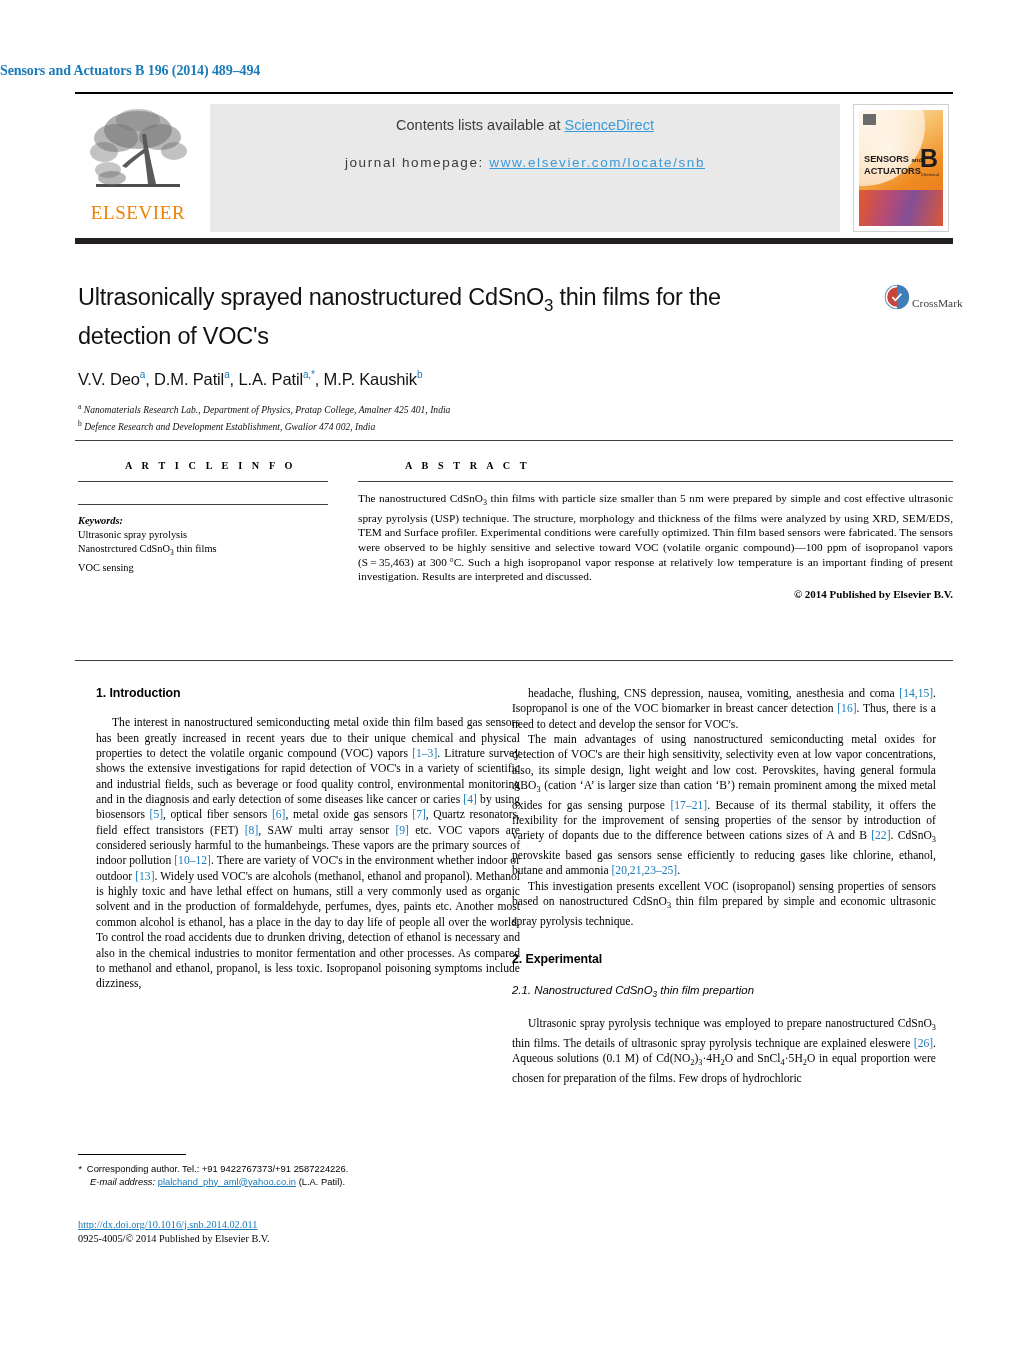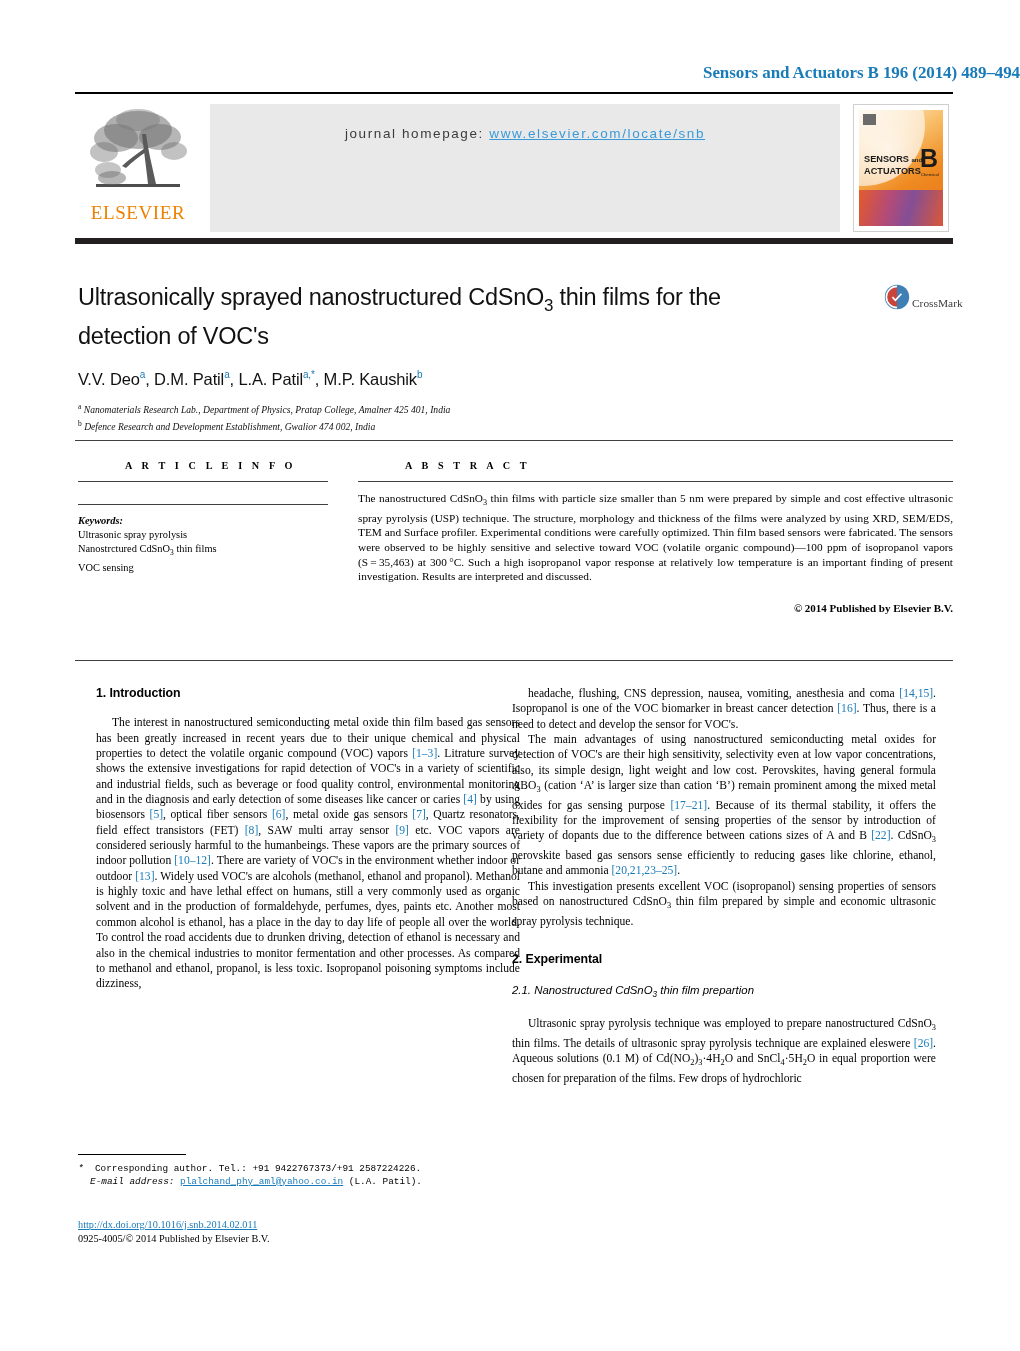--- a/index.html
+++ b/index.html
@@ -21,24 +21,24 @@
     height: 1351px;
     background: #fff;
   }
 
   
   .running-head {
     position: absolute;
     top: 63px;
     left: 0;
     width: 1020px;
-    text-align: right;
-    font-family: "Liberation Serif", serif;
-    font-weight: bold;
-    font-size: 17px;
+    text-align: left;
+    font-family: "Liberation Serif", serif;
+    font-weight: bold;
+    font-size: 14px;
     letter-spacing: -0.1px;
     color: #1a7bb9;
   }
 
   
   .masthead {
     position: absolute;
     top: 92px;
     left: 75px;
     width: 878px;
@@ -274,21 +274,21 @@
     font-size: 11.3px;
     line-height: 14.6px;
     text-align: justify;
     color: #000;
   }
   .abs-copyright {
     text-align: right;
     font-family: "Liberation Serif", serif;
     font-weight: bold;
     font-size: 11px;
-    margin-top: 18px;
+    margin-top: 4px;
   }
 
   
   .body-col {
     position: absolute;
     top: 686px;
     width: 424px;
     font-family: "Liberation Serif", serif;
     font-size: 11.6px;
     line-height: 15.35px;
@@ -322,21 +322,21 @@
     top: 1154px;
     width: 108px;
     height: 1.3px;
     background: #000;
   }
   .footnote {
     position: absolute;
     left: 78px;
     top: 1163px;
     width: 430px;
-    font-family: Liberation Mono, monospace;
+    font-family: Liberation Sans, sans-serif;
     font-size: 9.4px;
     line-height: 12.6px;
     color: #000;
   }
   .footnote .ital { font-style: italic; }
   .footnote .mail { color: #1a7bb9; }
   .doi-block {
     position: absolute;
     left: 78px;
     top: 1218px;
@@ -370,20 +370,23 @@
           <path d="M60 30 C62 48 64 62 66 80 L74 80 C70 62 66 46 64 30 Z" fill="#5a5a5a"></path>
           <path d="M63 44 C55 50 46 56 40 62 L44 64 C50 58 58 52 64 48 Z" fill="#5a5a5a"></path>
           <path d="M14 80 L98 80 L98 83 L14 83 Z" fill="#4d4d4d"></path>
           <ellipse cx="30" cy="74" rx="14" ry="7" fill="#6e6e6e" opacity="0.5"></ellipse>
         </g>
       </svg>
       <div class="elsevier-word">ELSEVIER</div>
     </div>
 
     <div class="contents-box">
+      <div class="contents-line">
+        <span>Contents lists available at </span><a class="sd" href="#">ScienceDirect</a>
+      </div>
       <div class="homepage-line">
         <span>journal homepage: </span><a class="url" href="#">www.elsevier.com/locate/snb</a>
       </div>
     </div>
 
     <div class="cover-thumb">
       <div class="cover-inner">
         <div class="cover-arc"></div>
         <div class="cover-els"></div>
         <div class="cover-txt">

